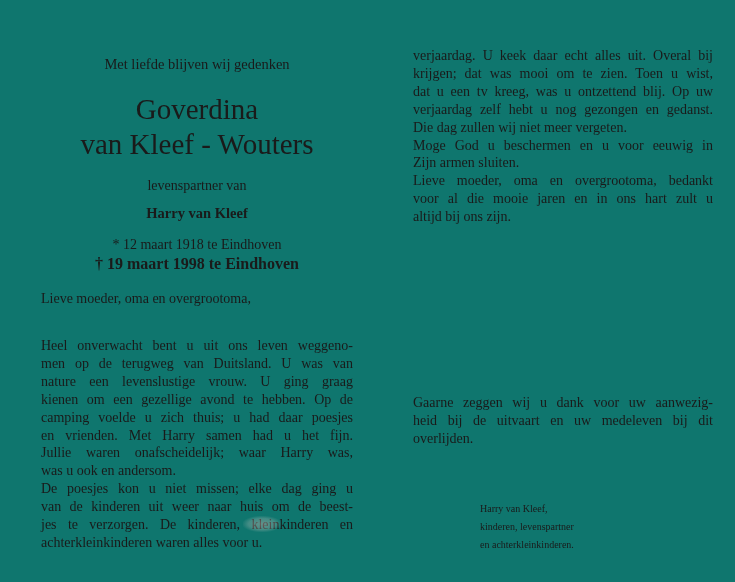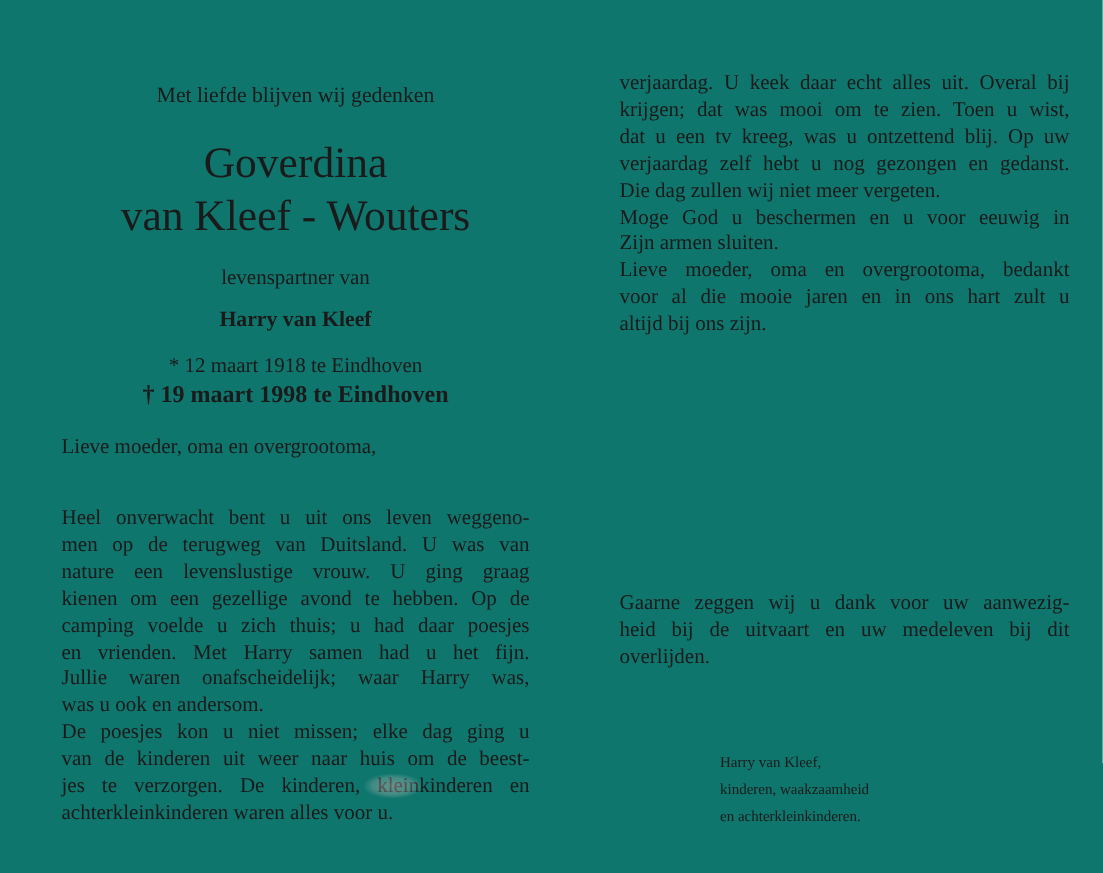--- a/index.html
+++ b/index.html
@@ -81,17 +81,17 @@
     </div>
 
     <div class="para r2">
       <span class="jline">Gaarne zeggen wij u dank voor uw aanwezig-</span>
       <span class="jline">heid bij de uitvaart en uw medeleven bij dit</span>
       <span class="line">overlijden.</span>
     </div>
 
     <div class="sig">
       <span class="line">Harry van Kleef,</span>
-      <span class="line">kinderen, waakzaamheid</span>
+      <span class="line">kinderen, levenspartner</span>
       <span class="line">en achterkleinkinderen.</span>
     </div>
   </div>
 </div>
 
 </body></html>

